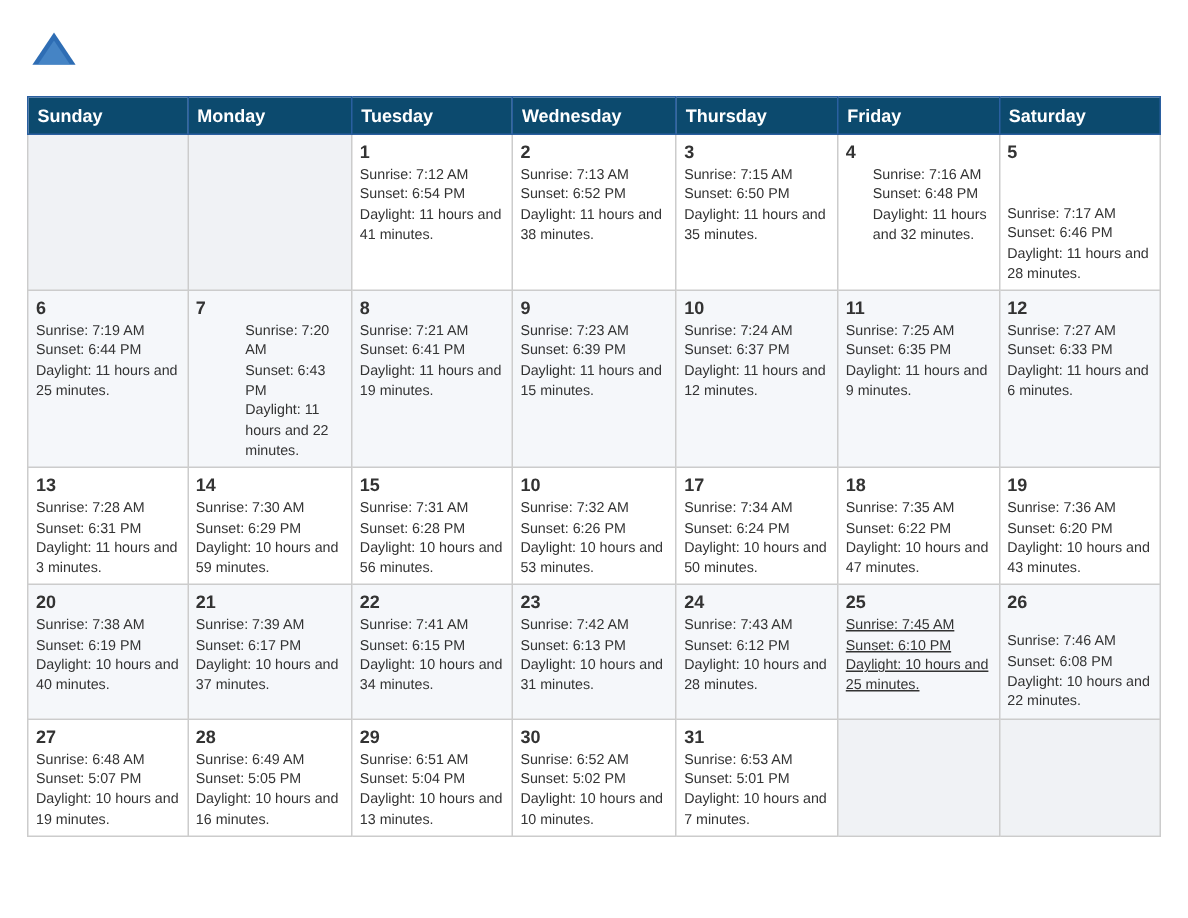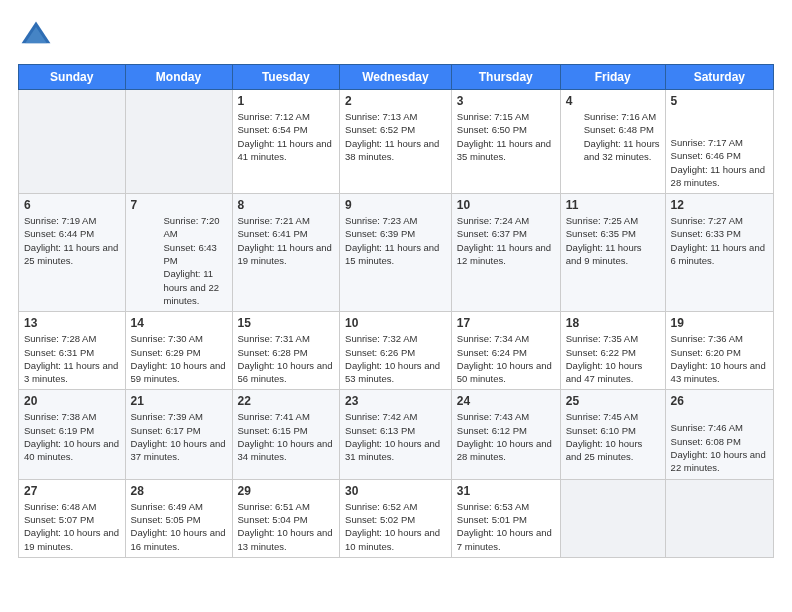--- a/index.html
+++ b/index.html
@@ -58,27 +58,27 @@
     .location {
       font-size: 14px;
       color: #555;
     }
     .calendar {
       width: 100%;
       border-collapse: collapse;
       border: 1px solid #ccc;
     }
     .calendar th {
-      background: #3b82f6;
+      background: #0c4a6e;
       color: #fff;
       font-size: 12px;
       font-weight: bold;
-      padding: 5px 20px;
+      padding: 5px 6px;
       border: 1px solid #2a5fa0;
-      text-align: center;
+      text-align: left;
     }
     .calendar td {
       border: 1px solid #ccc;
       vertical-align: top;
       padding: 4px 5px;
       font-size: 10px;
       color: #333;
       width: 113px;
       min-height: 80px;
       background: #fff;
@@ -283,21 +283,21 @@
 Daylight: 10 hours and 31 minutes.</div>
           </td>
           <td>
             <span class="day-num">24</span>
             <div class="day-info" style="white-space: pre-line;">Sunrise: 7:43 AM
 Sunset: 6:12 PM
 Daylight: 10 hours and 28 minutes.</div>
           </td>
           <td>
             <span class="day-num">25</span>
-            <div class="day-info" style="white-space: pre-line;">Sunrise: 7:45 AM
+            <div class="day-info" style="white-space: pre-line; text-decoration: underline;">Sunrise: 7:45 AM
 Sunset: 6:10 PM
 Daylight: 10 hours and 25 minutes.</div>
           </td>
           <td>
             <span class="day-num">26</span>
             <div class="day-info" style="white-space: pre-line; margin-top: 13px;">Sunrise: 7:46 AM
 Sunset: 6:08 PM
 Daylight: 10 hours and 22 minutes.</div>
           </td>
         </tr>

